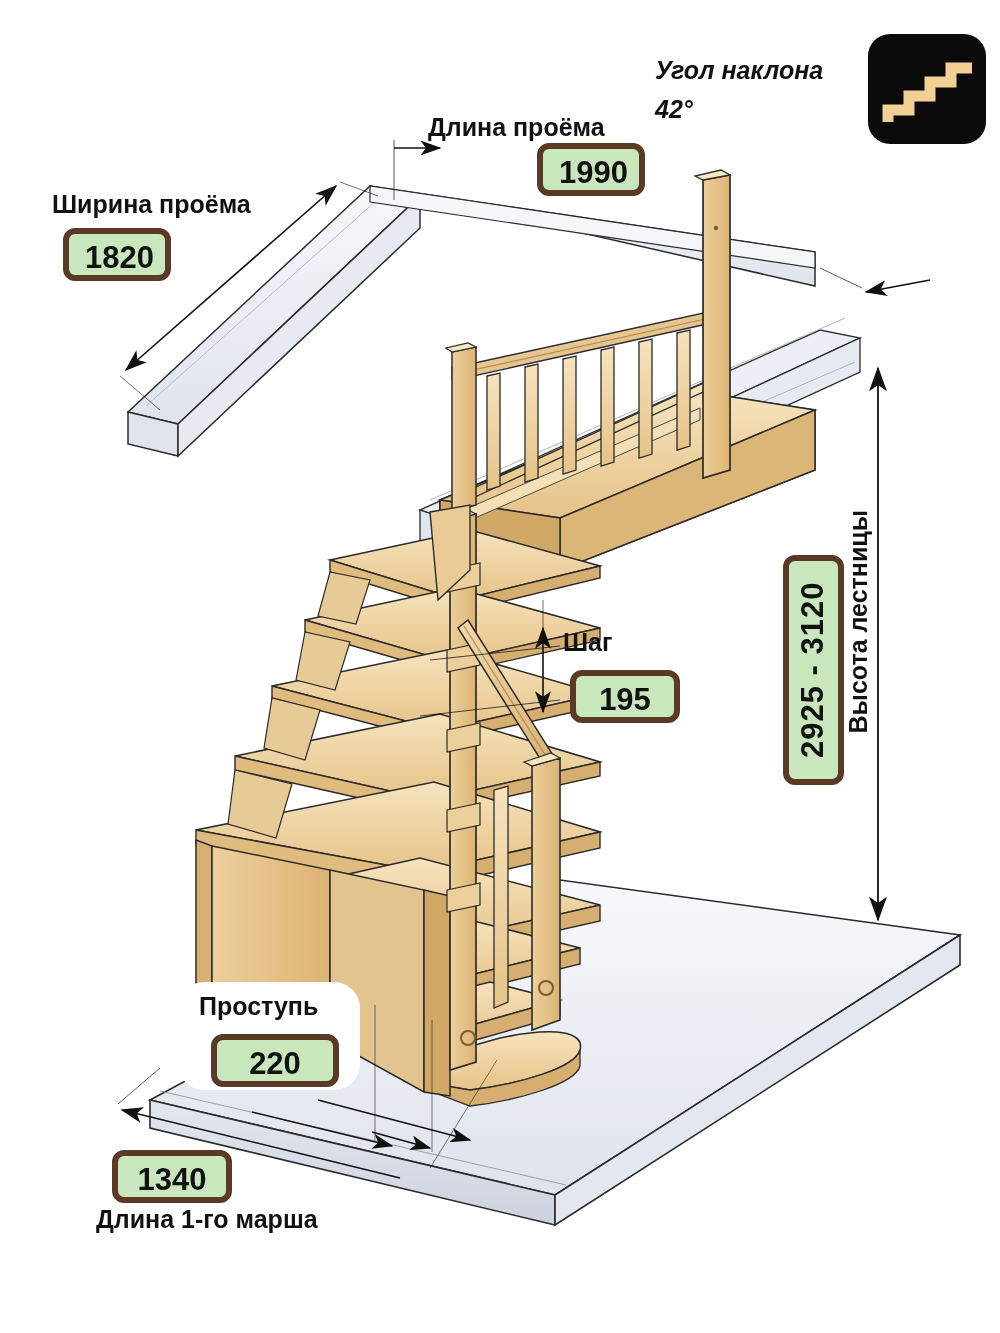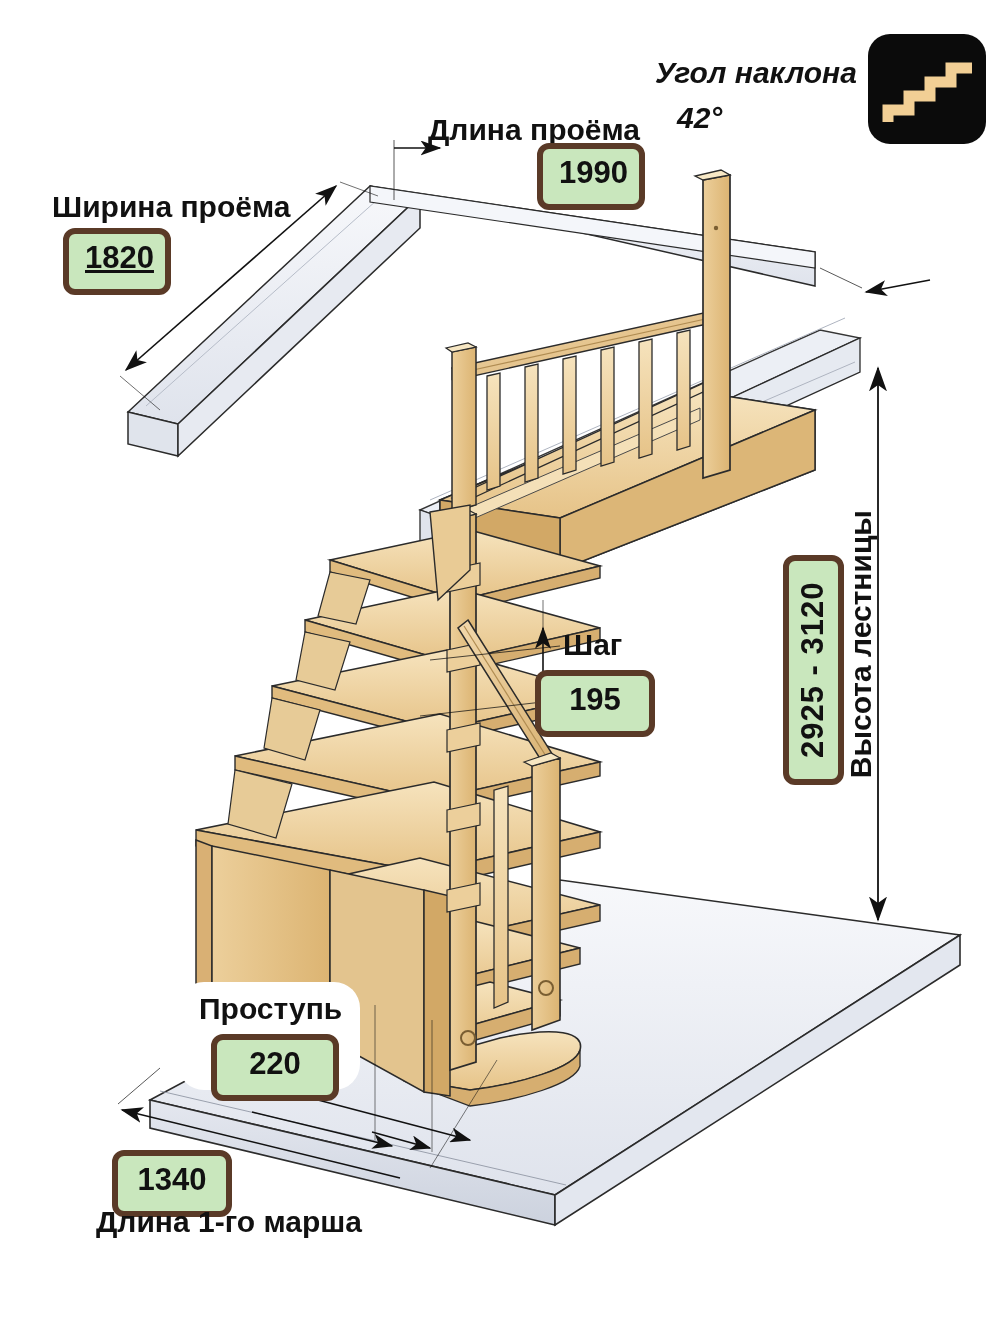--- a/index.html
+++ b/index.html
@@ -11,38 +11,38 @@
   
   .pill{
     position:absolute;
     background:#c9e7bd;
     border:6px solid #5a3a27;
     border-radius:12px;
     color:#111;
     font-weight:bold;
     font-size:31px;
     line-height:1;
-    padding:8px 16px 16px 16px;
+    padding:8px 16px 2px 16px;
     text-align:center;
     white-space:nowrap;
     box-sizing:border-box;
   }
   .pill.vert{
     writing-mode:vertical-rl;
     transform:rotate(180deg);
     padding:16px 8px 16px 10px;
     letter-spacing:1px;
   }
 
   
   .cap{
     position:absolute;
     color:#111;
     font-weight:bold;
-    font-size:30px;
+    font-size:25px;
     line-height:1;
     white-space:nowrap;
   }
   .cap.italic{font-style:italic;}
   .cap.vert{
     writing-mode:vertical-rl;
     transform:rotate(180deg);
   }
 
   
@@ -296,27 +296,27 @@
   <div id="angle-icon">
     <svg viewBox="0 0 118 110" width="118" height="110">
       <path d="M20 88 L20 76 L41 76 L41 62 L62 62 L62 48 L83 48 L83 34 L104 34" fill="none" stroke="#f2cf95" stroke-width="11" stroke-linejoin="miter" stroke-linecap="butt"></path>
     </svg>
   </div>
 
   <div class="cap" style="left:428px;top:103px;margin-top:12px;">Длина проёма</div>
   <div class="pill" style="left:537px;top:143px;width:108px;">1990</div>
 
   <div class="cap italic" style="left:655px;top:58px;">Угол наклона</div>
-  <div class="cap italic" style="left:655px;top:103px;margin-left:22px;">42°</div>
+  <div class="cap italic" style="left:655px;top:97px;">42°</div>
 
   <div class="cap" style="left:52px;top:192px;">Ширина проёма</div>
-  <div class="pill" style="left:63px;top:228px;width:108px;text-decoration:underline;">1820</div>
+  <div class="pill" style="left:63px;top:228px;width:108px;">1820</div>
 
   <div class="cap" style="left:563px;top:630px;">Шаг</div>
-  <div class="pill" style="left:535px;top:670px;width:120px;">195</div>
+  <div class="pill" style="left:570px;top:670px;width:110px;">195</div>
 
   <div class="pill vert" style="left:783px;top:555px;height:230px;">2925 - 3120</div>
   <div class="cap vert" style="left:846px;top:510px;">Высота лестницы</div>
 
   <div class="halo" style="left:178px;top:982px;width:182px;height:108px;"></div>
   <div class="cap" style="left:199px;top:994px;">Проступь</div>
   <div class="pill" style="left:211px;top:1034px;width:128px;">220</div>
 
   <div class="pill" style="left:112px;top:1150px;width:120px;">1340</div>
   <div class="cap" style="left:96px;top:1207px;">Длина 1-го марша</div>

